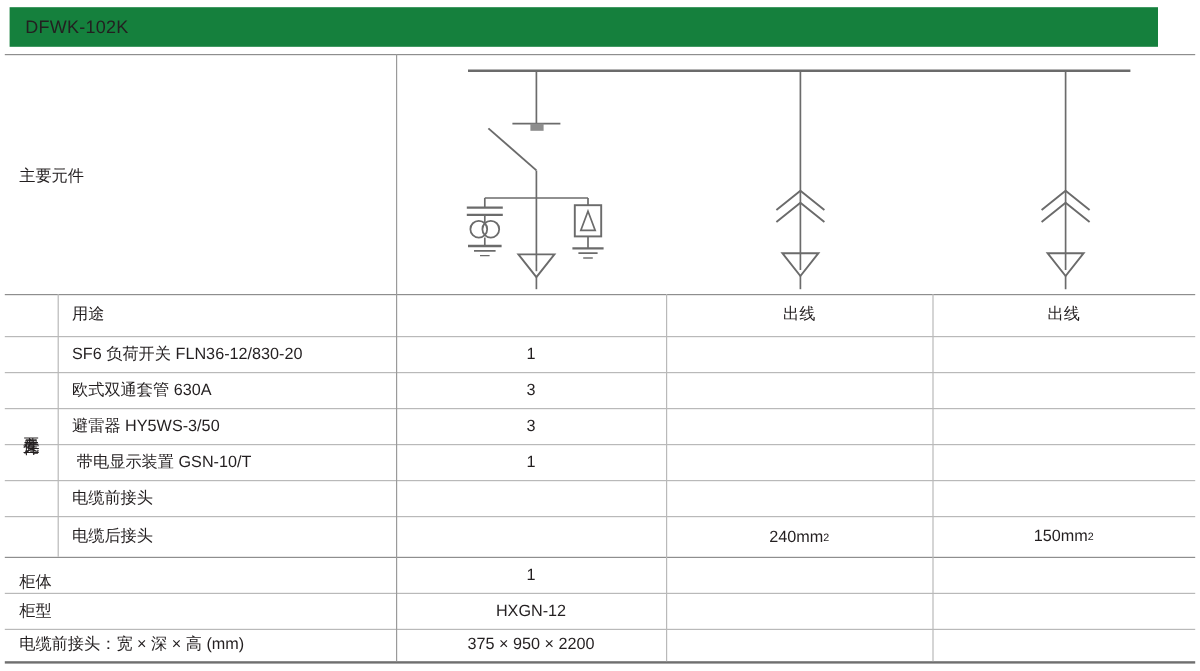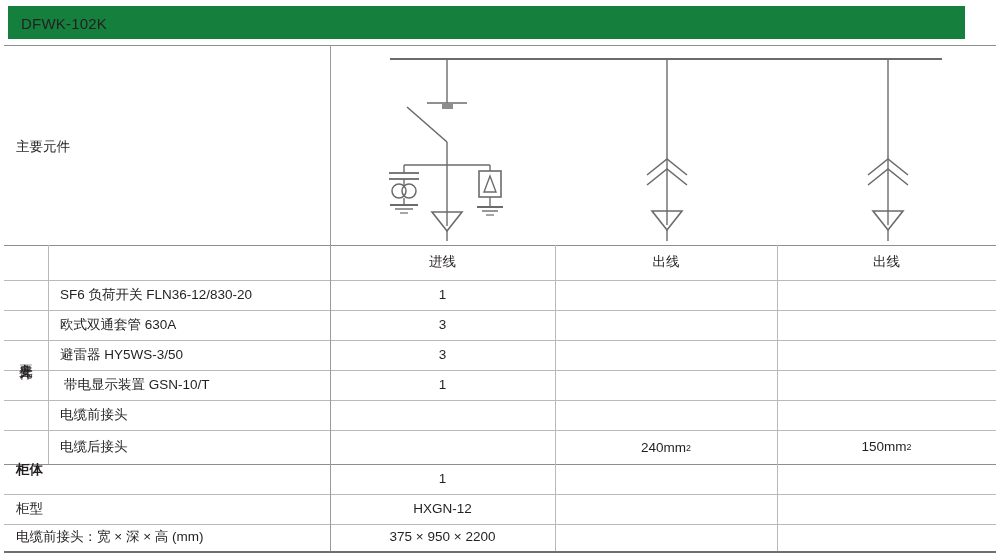--- a/index.html
+++ b/index.html
@@ -153,21 +153,21 @@
     <div class="vline" style="left:44px;  top:200px; height:219px;"></div>
     <div class="vline" style="left:551px; top:200px; height:306px;"></div>
     <div class="vline" style="left:773px; top:200px; height:306px;"></div>
 
     <span class="scheme-label" style="left:12px; top:93px;">主要元件</span>
 
     <div class="vlabel" style="left:0px; top:200px; width:44px; height:219px;">
       <span class="vtext">主要元件</span>
     </div>
 
-    <div class="cell center" style="left:326px; top:200px; width:225px; height:35px;">进线</div>
+    <div class="cell left" style="left:44px; top:200px; width:282px; height:35px;">用途</div>
     <div class="cell center" style="left:551px; top:200px; width:222px; height:35px;">出线</div>
     <div class="cell center" style="left:773px; top:200px; width:219px; height:35px;">出线</div>
 
     <div class="cell left rowlabel" style="left:44px; top:235px; width:282px; height:30px;">SF6 负荷开关 FLN36-12/830-20</div>
     <div class="cell center" style="left:326px; top:235px; width:225px; height:30px;">1</div>
     <div class="cell center" style="left:551px; top:235px; width:222px; height:30px;"></div>
     <div class="cell center" style="left:773px; top:235px; width:219px; height:30px;"></div>
 
     <div class="cell left rowlabel" style="left:44px; top:265px; width:282px; height:30px;">欧式双通套管 630A</div>
     <div class="cell center" style="left:326px; top:265px; width:225px; height:30px;">3</div>
@@ -187,21 +187,21 @@
     <div class="cell left rowlabel" style="left:44px; top:355px; width:282px; height:30px;">电缆前接头</div>
     <div class="cell center" style="left:326px; top:355px; width:225px; height:30px;"></div>
     <div class="cell center" style="left:551px; top:355px; width:222px; height:30px;"></div>
     <div class="cell center" style="left:773px; top:355px; width:219px; height:30px;"></div>
 
     <div class="cell left rowlabel" style="left:44px; top:385px; width:282px; height:34px;">电缆后接头</div>
     <div class="cell center" style="left:326px; top:385px; width:225px; height:34px;"></div>
     <div class="cell center" style="left:551px; top:386px; width:222px; height:34px;">240mm<sup>2</sup></div>
     <div class="cell center" style="left:773px; top:385px; width:219px; height:34px;">150mm<sup>2</sup></div>
 
-    <div class="cell left rowlabel" style="left:0px; top:410px; width:326px; height:30px;font-weight:bold;">柜体</div>
+    <div class="cell left rowlabel" style="left:0px; top:425px; width:326px; height:30px;">柜体</div>
     <div class="cell center" style="left:326px; top:419px; width:225px; height:30px;">1</div>
     <div class="cell center" style="left:551px; top:419px; width:222px; height:30px;"></div>
     <div class="cell center" style="left:773px; top:419px; width:219px; height:30px;"></div>
 
     <div class="cell left rowlabel" style="left:0px; top:449px; width:326px; height:30px;">柜型</div>
     <div class="cell center" style="left:326px; top:449px; width:225px; height:30px;">HXGN-12</div>
     <div class="cell center" style="left:551px; top:449px; width:222px; height:30px;"></div>
     <div class="cell center" style="left:773px; top:449px; width:219px; height:30px;"></div>
 
     <div class="cell left rowlabel" style="left:0px; top:479px; width:326px; height:27px;">电缆前接头：宽 × 深 × 高 (mm)</div>

